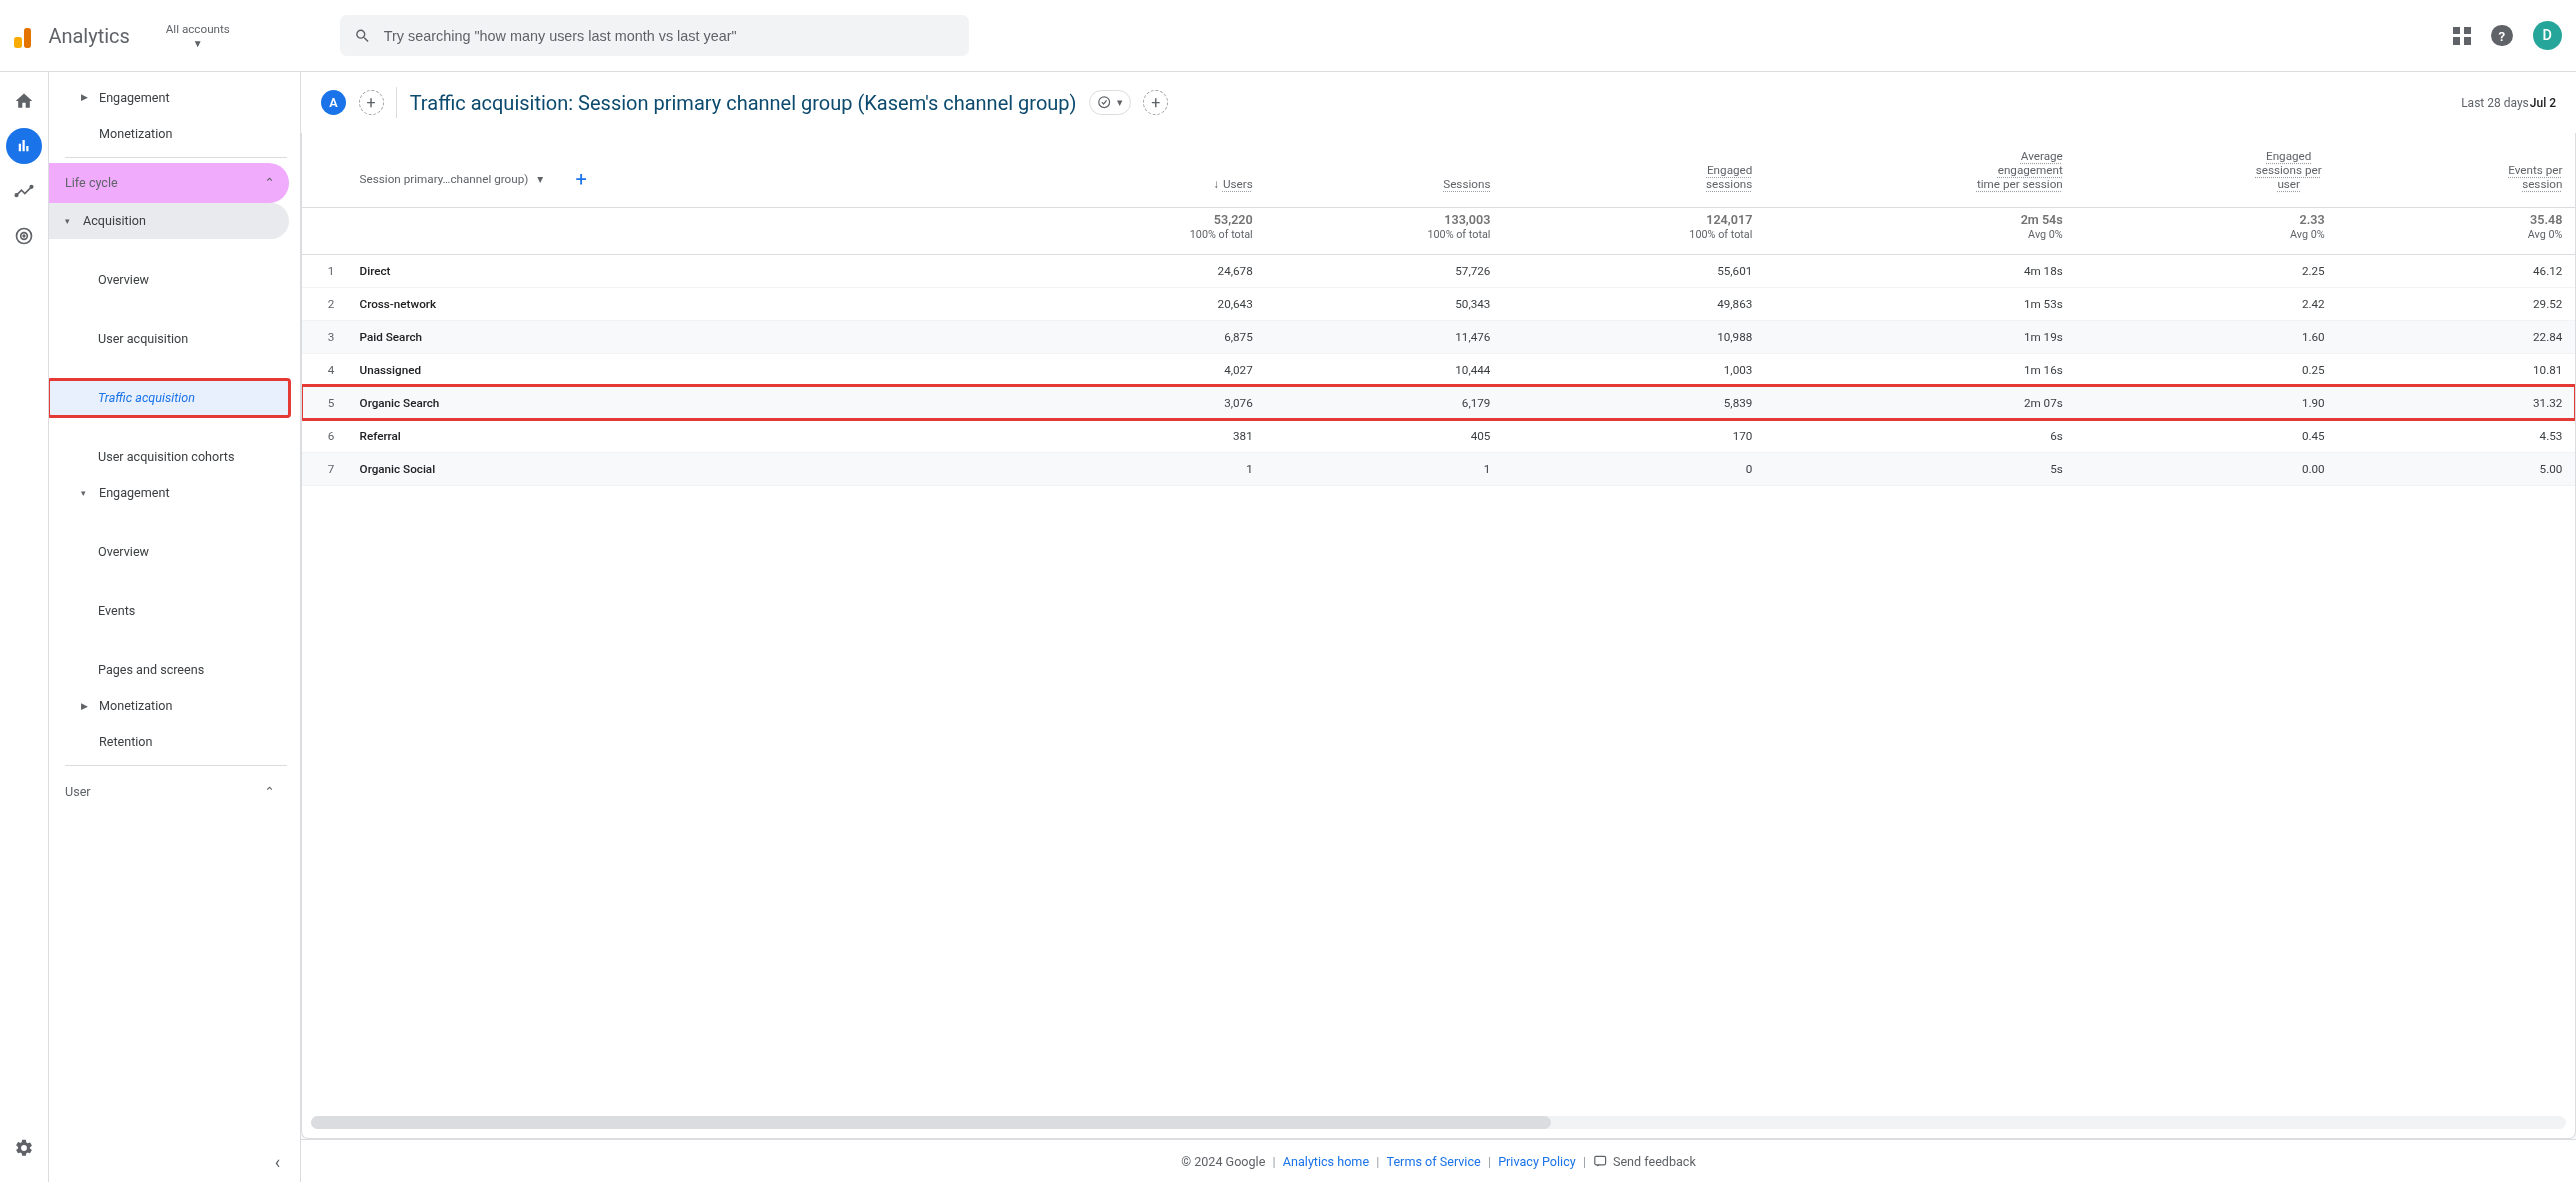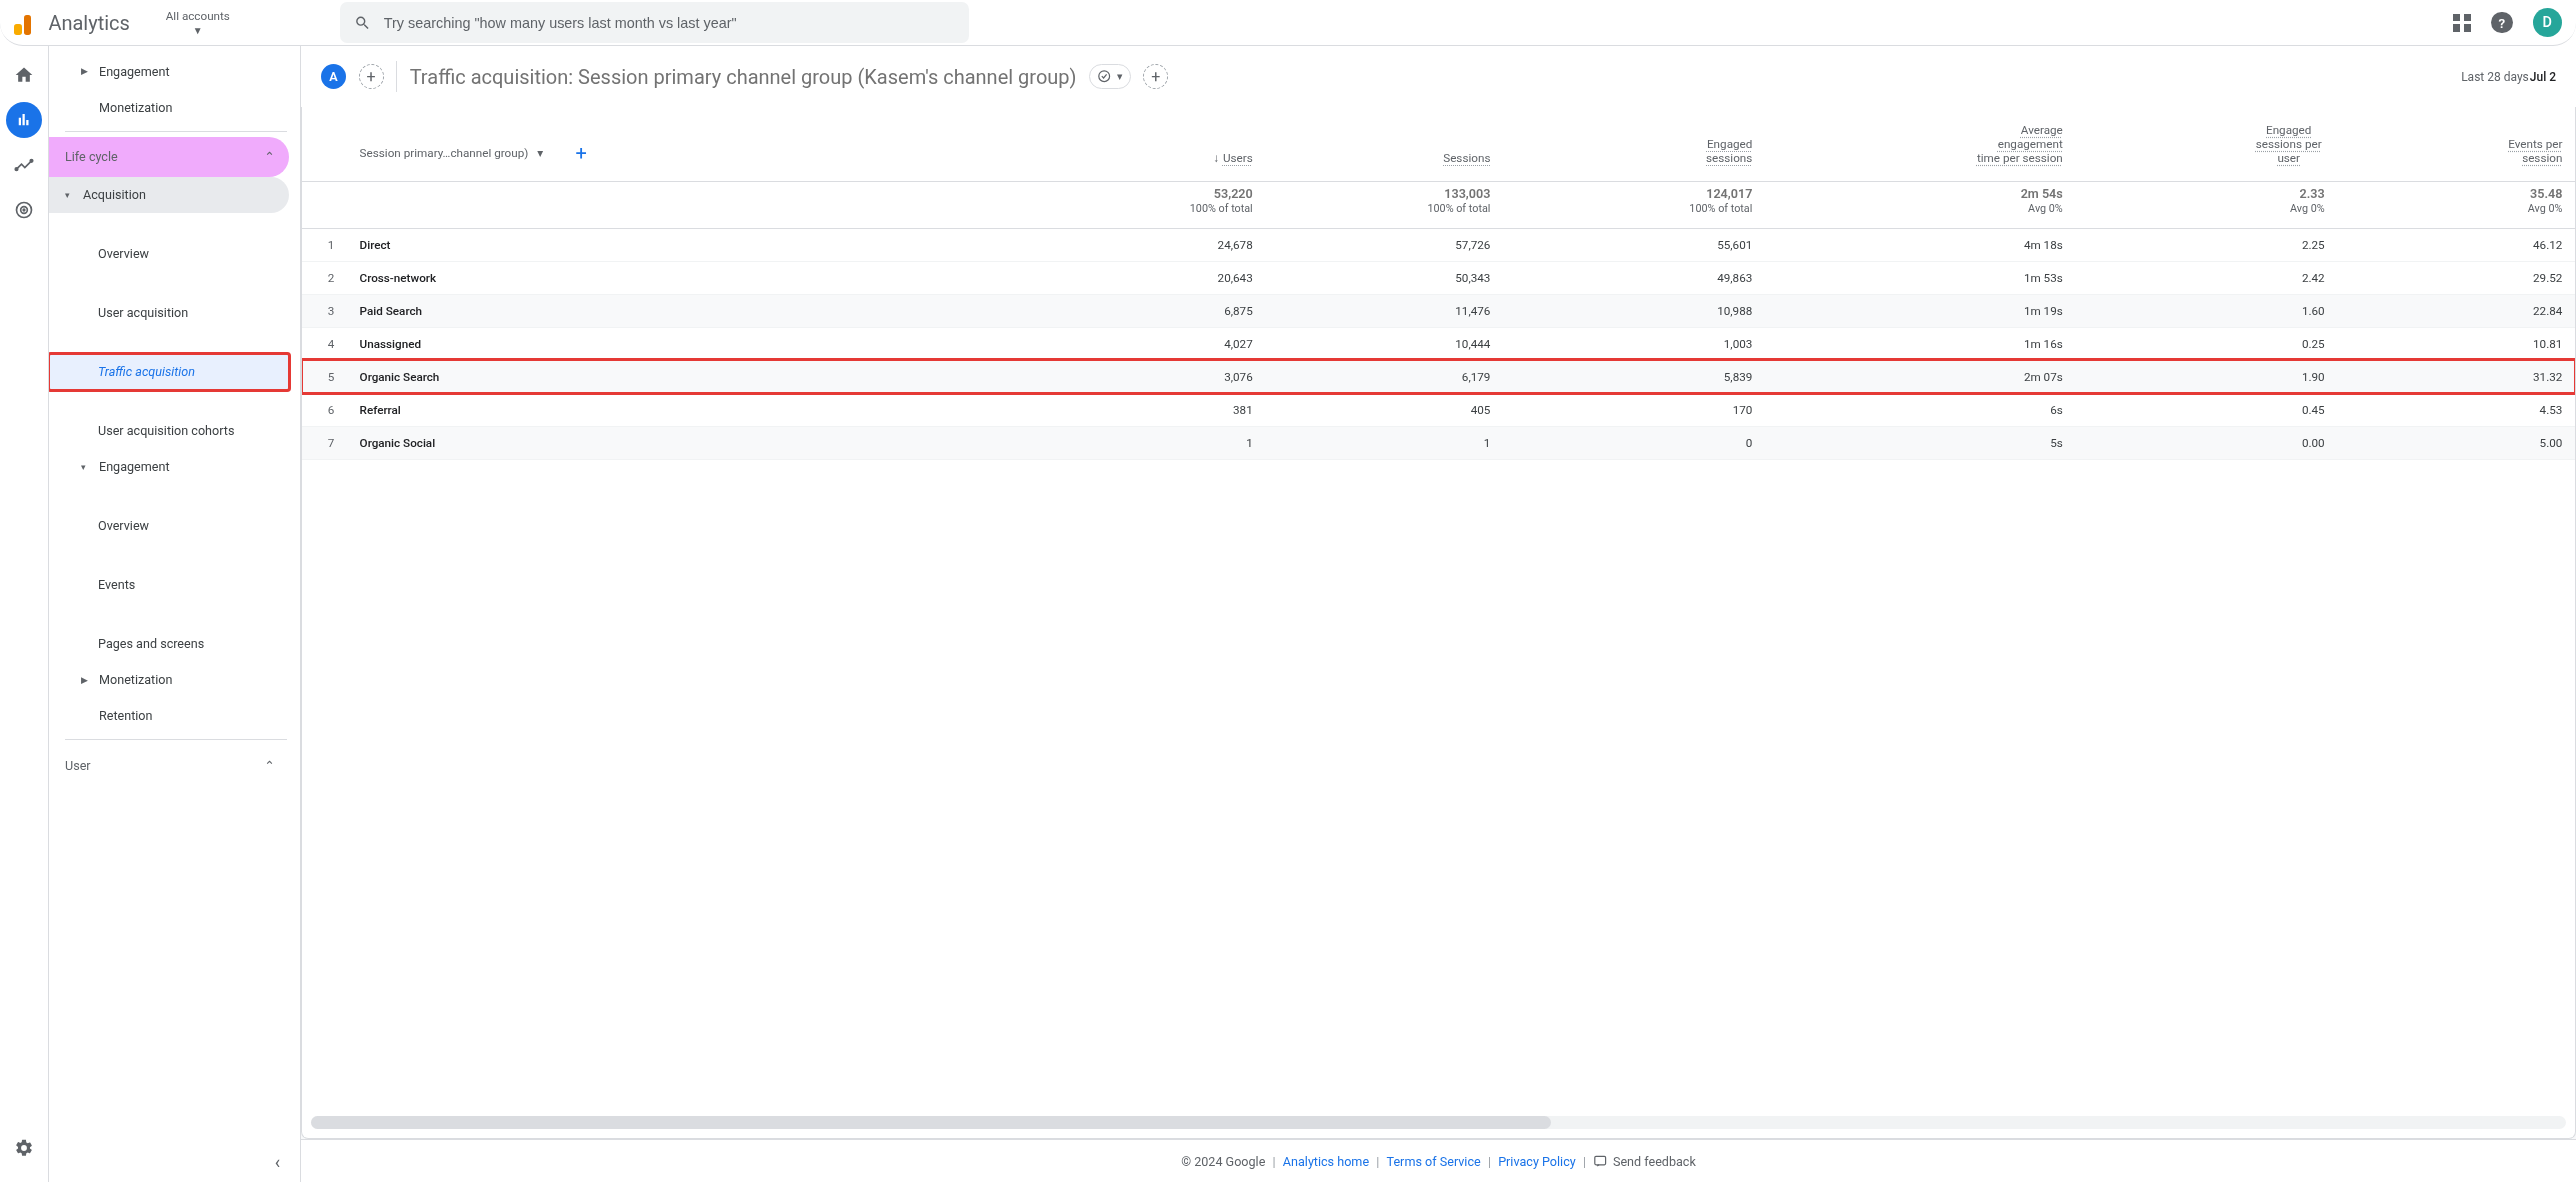--- a/index.html
+++ b/index.html
@@ -7,30 +7,29 @@
     font-family: 'Google Sans', Roboto, Arial, sans-serif;
     font-size: 12.6px;
     color: #3c4043;
     background: #fff;
     overflow: hidden;
   }
   .app { display: flex; flex-direction: column; height: 100vh; width: 100vw; }
 
   
   .header {
-    height: 46px;
+    height: 72px;
     display: flex;
     align-items: center;
     padding: 0 14.4px;
     border-bottom: 0.9px solid #dadce0;
     gap: 10.8px;
     background: #fff;
     position: relative;
     z-index: 5;
-    border-radius: 29px;
   }
   .logo-wrap { display:flex; align-items:center; gap:9px; }
   .ga-logo { width: 25px; height: 25px; display:flex; align-items:flex-end; gap:2.7px; }
   .ga-bar1 { width: 7.2px; height: 10.8px; background: #f9ab00; border-radius: 2.7px; }
   .ga-bar2 { width: 7.2px; height: 20px; background: #e37400; border-radius: 2.7px; }
   .brand { font-size: 20px; color: #5f6368; }
   .account-picker {
     margin-left: 16px;
     display:flex; flex-direction: column; align-items:center;
     cursor:pointer; padding:3.6px 9px;
@@ -140,21 +139,21 @@
     width:25px;height:25px;border-radius:50%;background:#1a73e8;color:#fff;
     display:flex;align-items:center;justify-content:center;font-weight:600;font-size:12.6px;
   }
   .add-circle {
     width:25px;height:25px;border-radius:50%;
     border:0.9px dashed #9aa0a6;
     display:flex;align-items:center;justify-content:center;
     color:#5f6368;font-size:16px;cursor:pointer;
   }
   .vsep { width:0.9px; height:31px; background:#dadce0; }
-  .report-title { font-size:20px; color:#737373; }
+  .report-title { font-size:20px; color:#0c4a6e; }
   .check-chip {
     height:25px; border:0.9px solid #dadce0; border-radius:18px;
     display:flex; align-items:center; gap:5.4px; padding:0 7.2px;
     color:#5f6368; font-size:10.8px;
     cursor:pointer;
   }
   .date-range { margin-left:auto; font-size:12px; color:#5f6368; display:flex; gap:1px; align-items:center;}
   .date-range .bold { color:#202124; font-weight:500; }
 
   .table-card {

